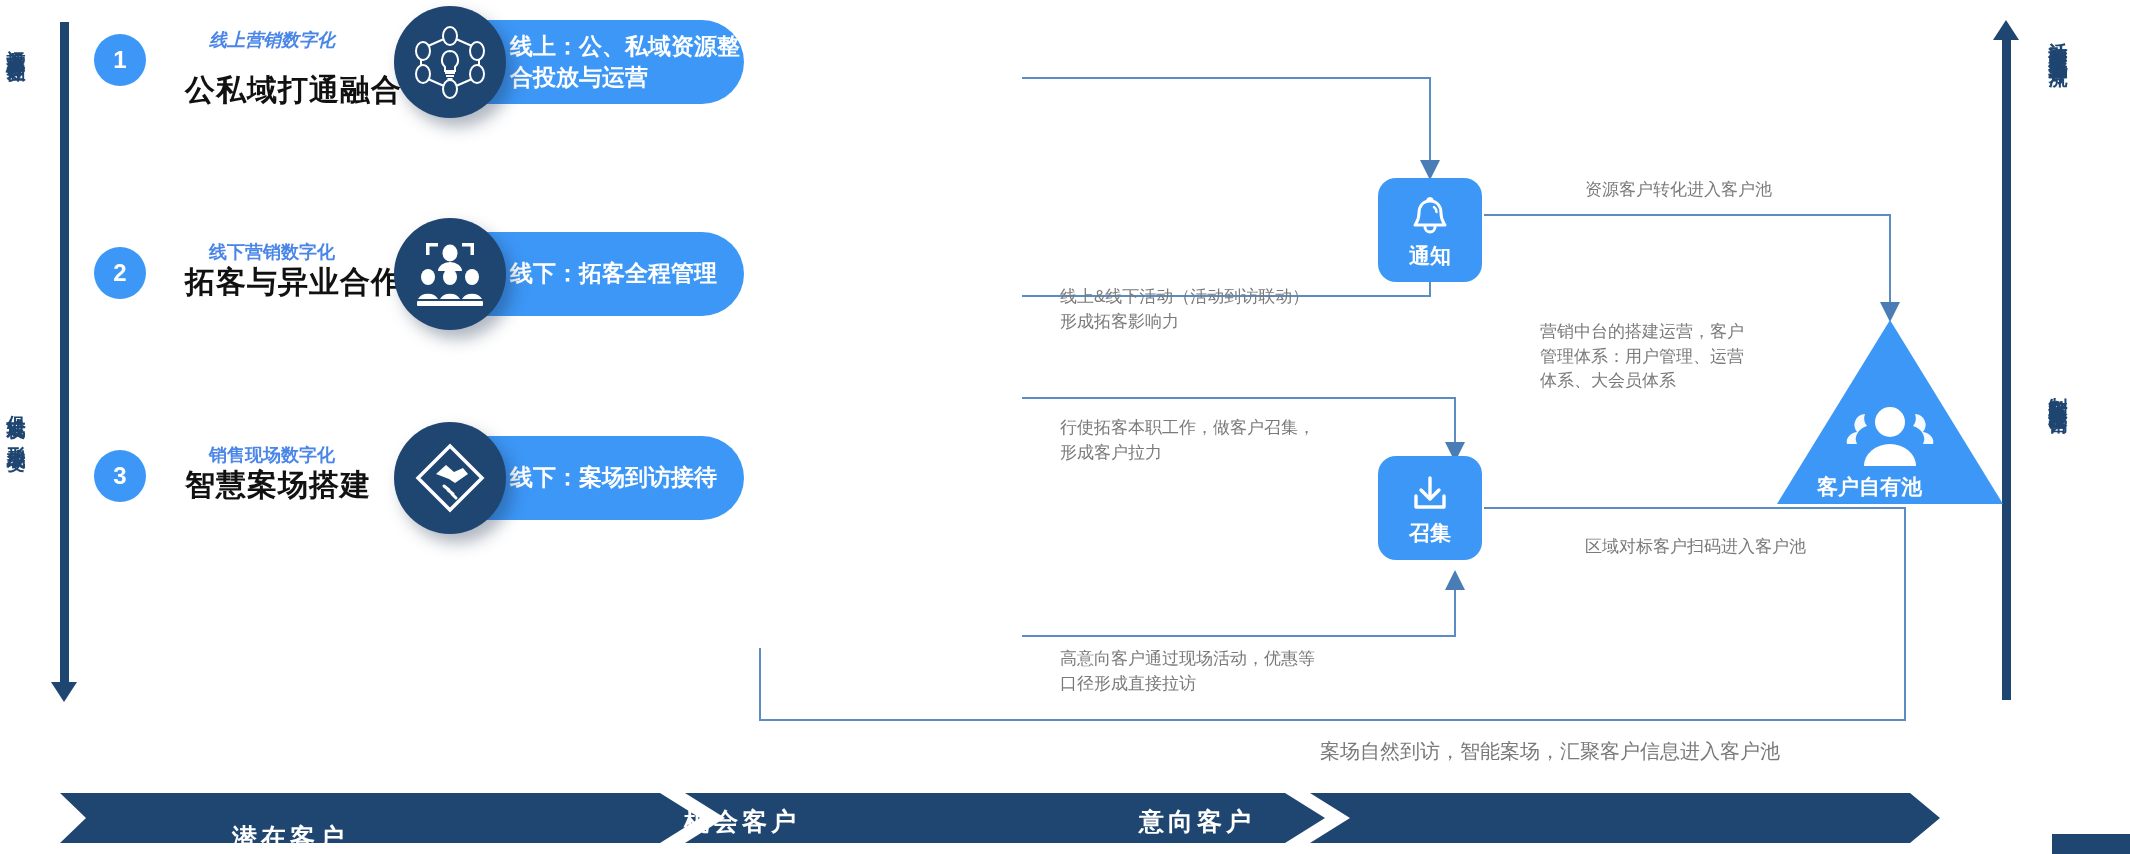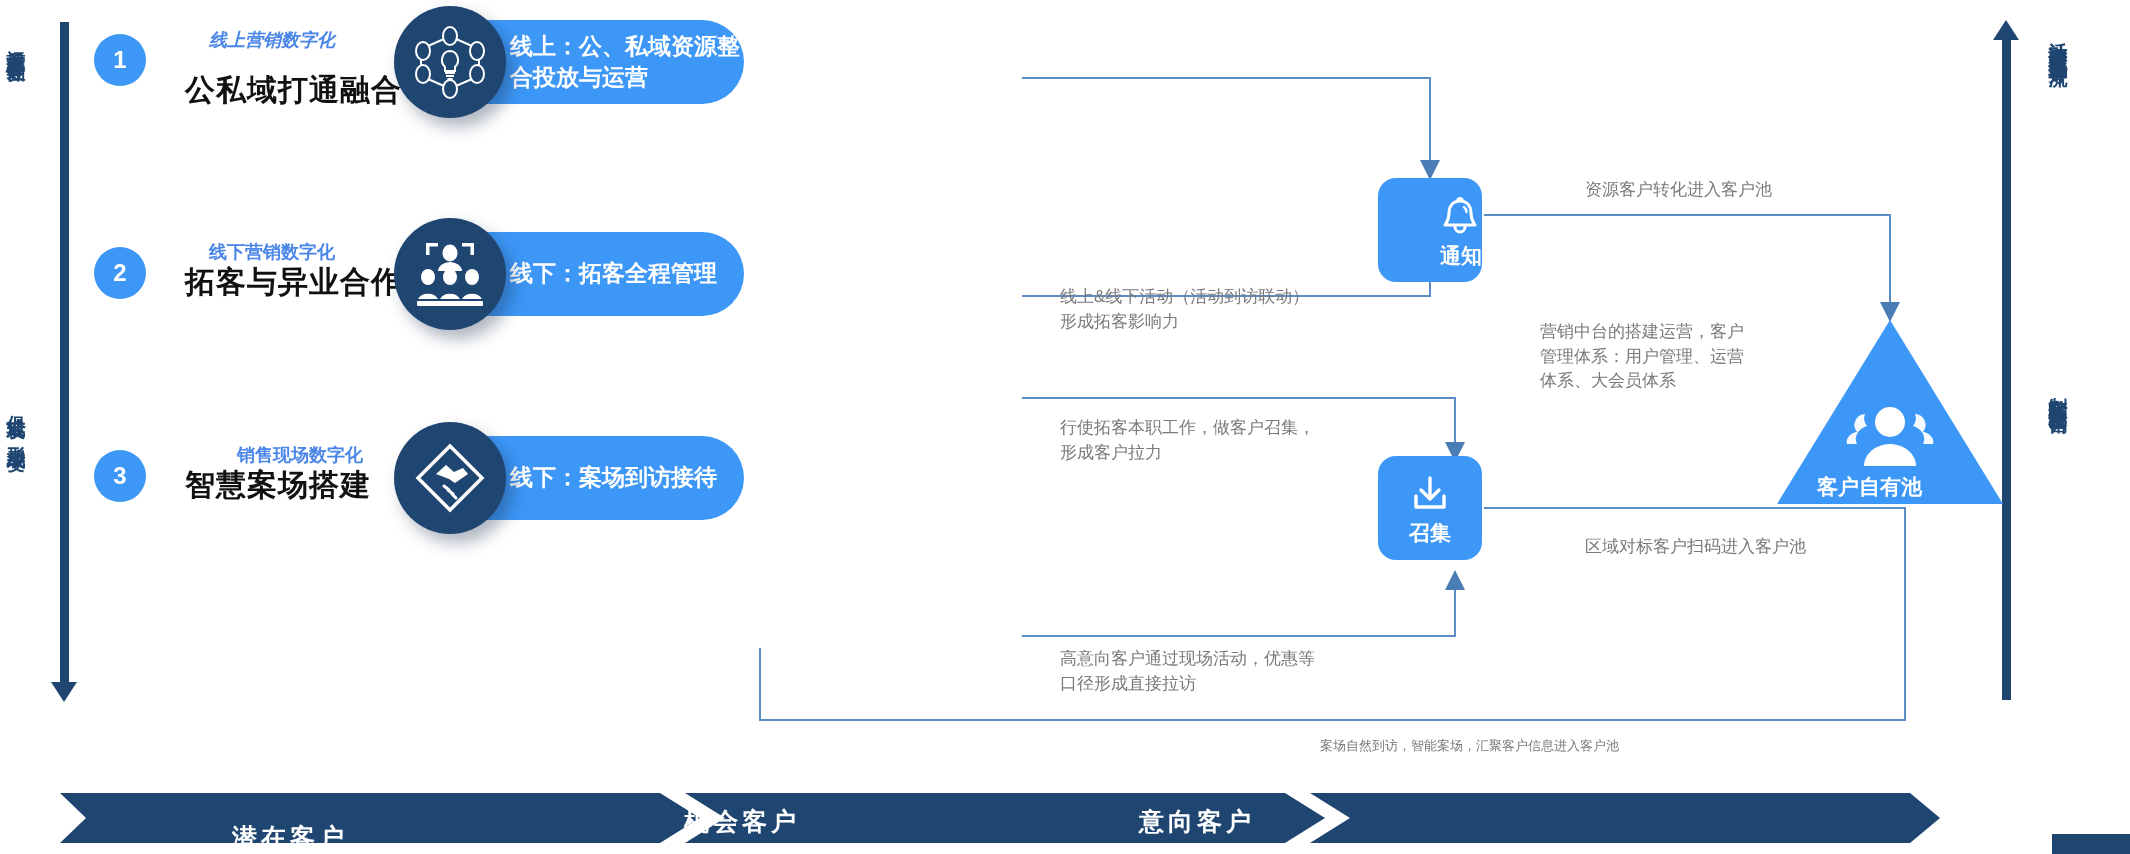--- a/index.html
+++ b/index.html
@@ -118,21 +118,21 @@
   }
 
   
   .note{
     position:absolute;
     font-size:17px;
     color:#7a7a7a;
     line-height:1.45;
     white-space:pre-line;
   }
-  .note.small{font-size:13px;}
+  .note.small{font-size:20px;}
 
   
   .pool{
     position:absolute;
     width:0;height:0;
     border-left:113px solid transparent;
     border-right:113px solid transparent;
     border-bottom:184px solid #3d97f7;
   }
   .pool-icon{position:absolute;}
@@ -242,37 +242,37 @@
           <path d="M26,58 a11,9 0 0 1 20,0 z"></path>
           <path d="M48,58 a11,9 0 0 1 20,0 z"></path>
           <rect x="3" y="60" width="66" height="5" rx="1"></rect>
         </g>
       </svg>
     </div>
     <div class="pill-label">线下：拓客全程管理</div>
   </div>
 
   <div class="num-badge" style="left:94px;top:450px;">3</div>
-  <div class="row-kicker" style="left:209px;top:443px;margin-left:28px;">销售现场数字化</div>
+  <div class="row-kicker" style="left:209px;top:443px;">销售现场数字化</div>
   <div class="row-title" style="left:185px;top:465px;">智慧案场搭建</div>
 
   <div class="pill" style="left:396px;top:436px;width:348px;">
     <div class="pill-icon">
       <svg width="72" height="72" viewBox="0 0 72 72">
         <g fill="#ffffff">
           <path d="M36,4 L68,36 L36,68 L4,36 Z" fill="none" stroke="#ffffff" stroke-width="3.5"></path>
           <path d="M22,32 l10,-9 l8,7 l9,-4 l5,6 l-13,9 l-6,-4 z"></path>
           <path d="M30,44 l5,4 M34,48 l5,4 M38,52 l4,4" stroke="#ffffff" stroke-width="3" fill="none" stroke-linecap="round"></path>
         </g>
       </svg>
     </div>
     <div class="pill-label">线下：案场到访接待</div>
   </div>
 
-  <div class="node" style="left:1378px;top:178px;align-items:flex-end;">
+  <div class="node" style="left:1378px;top:178px;">
     <span>
       <svg width="44" height="44" viewBox="0 0 44 44">
         <g fill="none" stroke="#ffffff" stroke-width="3" stroke-linecap="round" stroke-linejoin="round">
           <path d="M22,6 c-7,0 -11,5 -11,12 c0,7 -2,9 -4,12 l30,0 c-2,-3 -4,-5 -4,-12 c0,-7 -4,-12 -11,-12 z"></path>
           <path d="M20,4.5 a2.5,2.5 0 0 1 4,0"></path>
           <path d="M17,32 a5,5 0 0 0 10,0"></path>
           <path d="M26,12 a7,7 0 0 1 2.5,5" stroke-width="2.4"></path>
         </g>
       </svg>
     </span>

